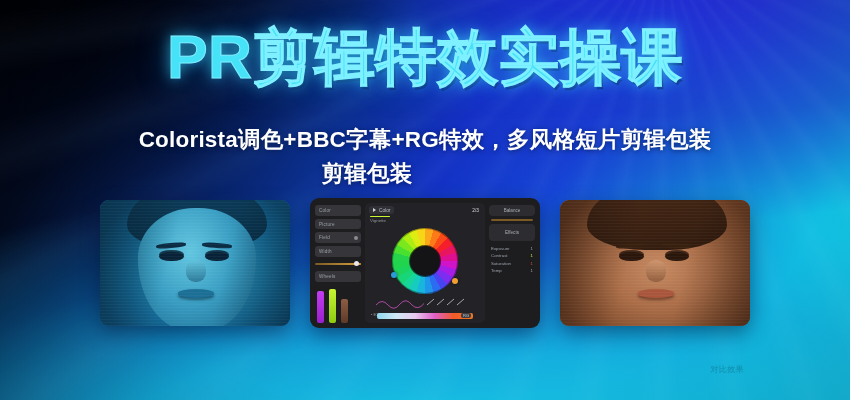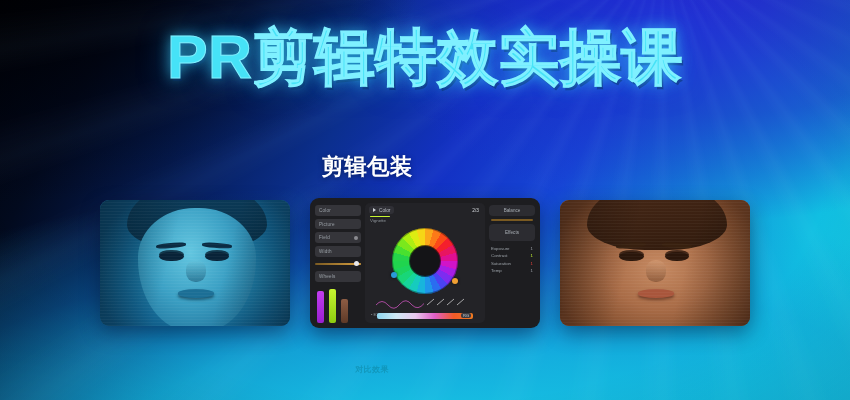--- a/index.html
+++ b/index.html
@@ -105,21 +105,21 @@
     text-align: center;
     font-size: 22.5px;
     font-weight: 700;
     color: #ffffff;
     letter-spacing: .2px;
     text-shadow: 0 1px 5px rgba(0,18,60,.70);
     white-space: nowrap;
   }
   .sub2 {
     position: absolute;
-    top: 151px;
+    top: 158px;
     left: 0;
     width: 734px;
     text-align: center;
     font-size: 22.5px;
     font-weight: 700;
     color: #ffffff;
     letter-spacing: .2px;
     text-shadow: 0 1px 5px rgba(0,18,60,.70);
     white-space: nowrap;
   }
@@ -391,40 +391,41 @@
     font-size:8px; font-weight:700; color:#0e8aa8; opacity:.62;
     letter-spacing:.4px; filter: blur(.4px);
     width:64px; text-align:center;
   }
   .strip {
     display:flex; width:290px; height:15px; border-radius:2px; overflow:hidden;
     box-shadow: 0 1px 4px rgba(0,30,60,.25);
   }
   .seg { height:100%; }
   .strip-caption {
-    position:absolute; left:0; top:364px; width:744px; text-align:center;
+    position:absolute; left:0; top:364px; width:744px; text-align:right;
     font-size:8px; font-weight:700; color:#0e8aa8; opacity:.62;
     letter-spacing:.4px; filter: blur(.4px);
   }
 </style>
 </head>
 <body>
 
 <div id="banner">
 
   <div class="bg-base"></div>
   <div class="bg-topright"></div>
   <div class="bg-bottom"></div>
   <div class="bg-topleft-dark"></div>
   <div class="bg-rays"></div>
   <div class="bg-vignette"></div>
 
   <div class="headline-wrap">
     <div class="headline">PR剪辑特效实操课</div>
   </div>
+  <div class="sub1">Colorista调色+BBC字幕+RG特效，多风格短片剪辑包装</div>
   <div class="sub2">剪辑包装</div>
 
   <div class="photo photo-left">
     <div class="face face-cool">
       <div class="f-hair"></div>
       <div class="f-head"></div>
       <div class="f-brow l"></div>
       <div class="f-brow r"></div>
       <div class="f-eye l"></div>
       <div class="f-eye r"></div>

